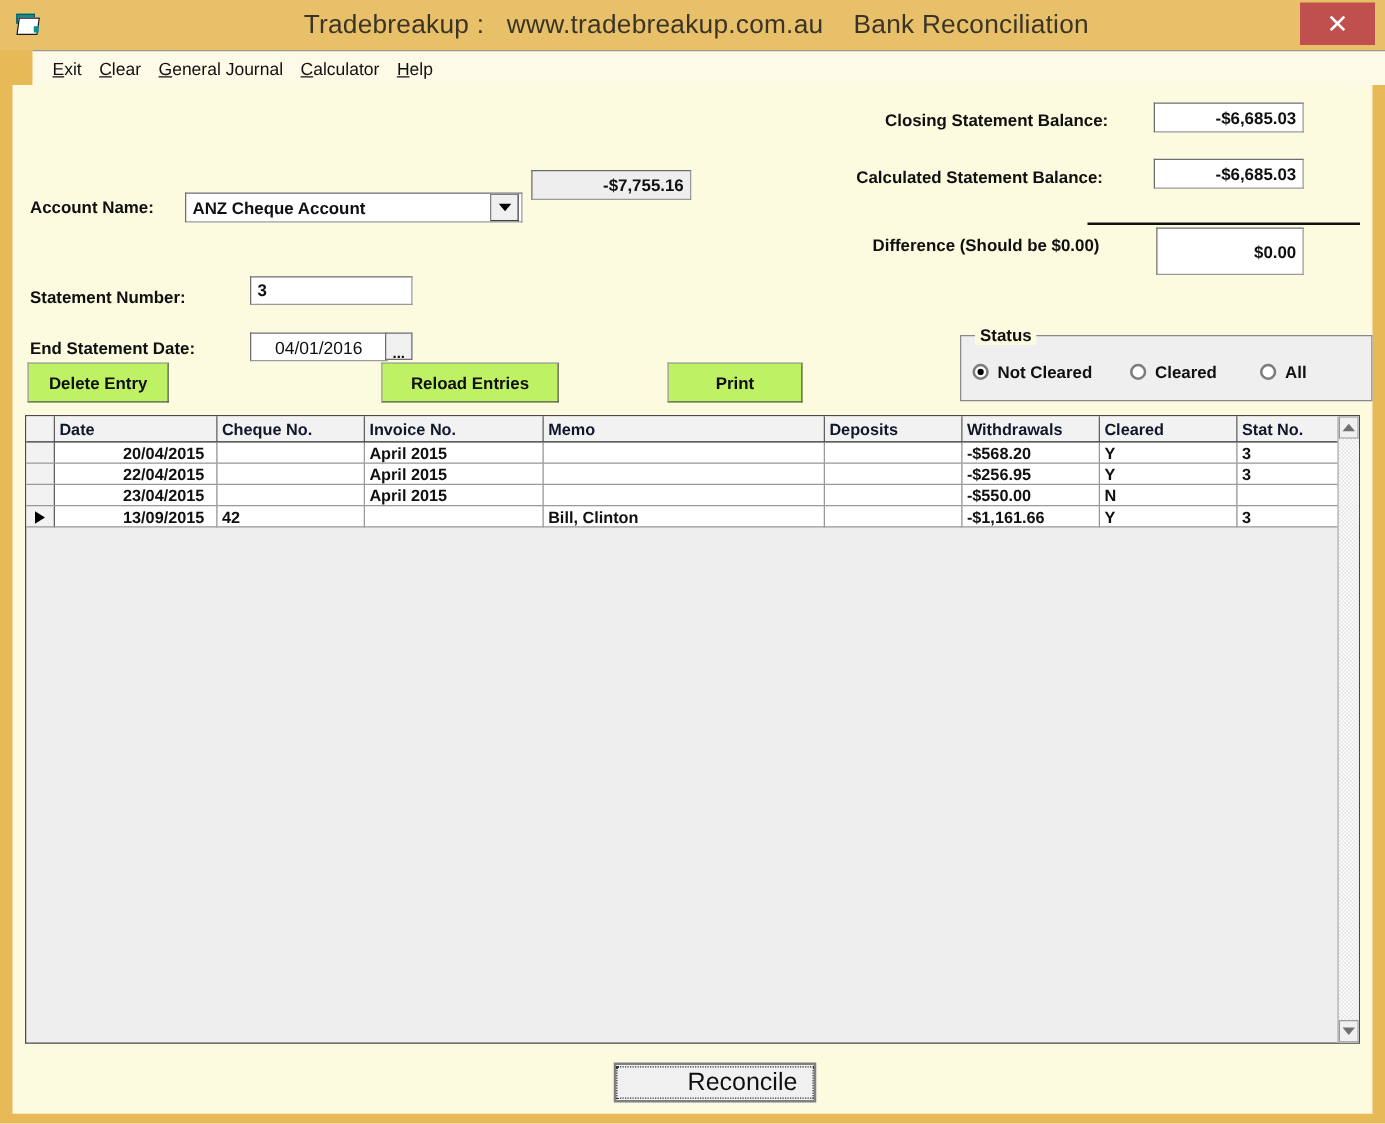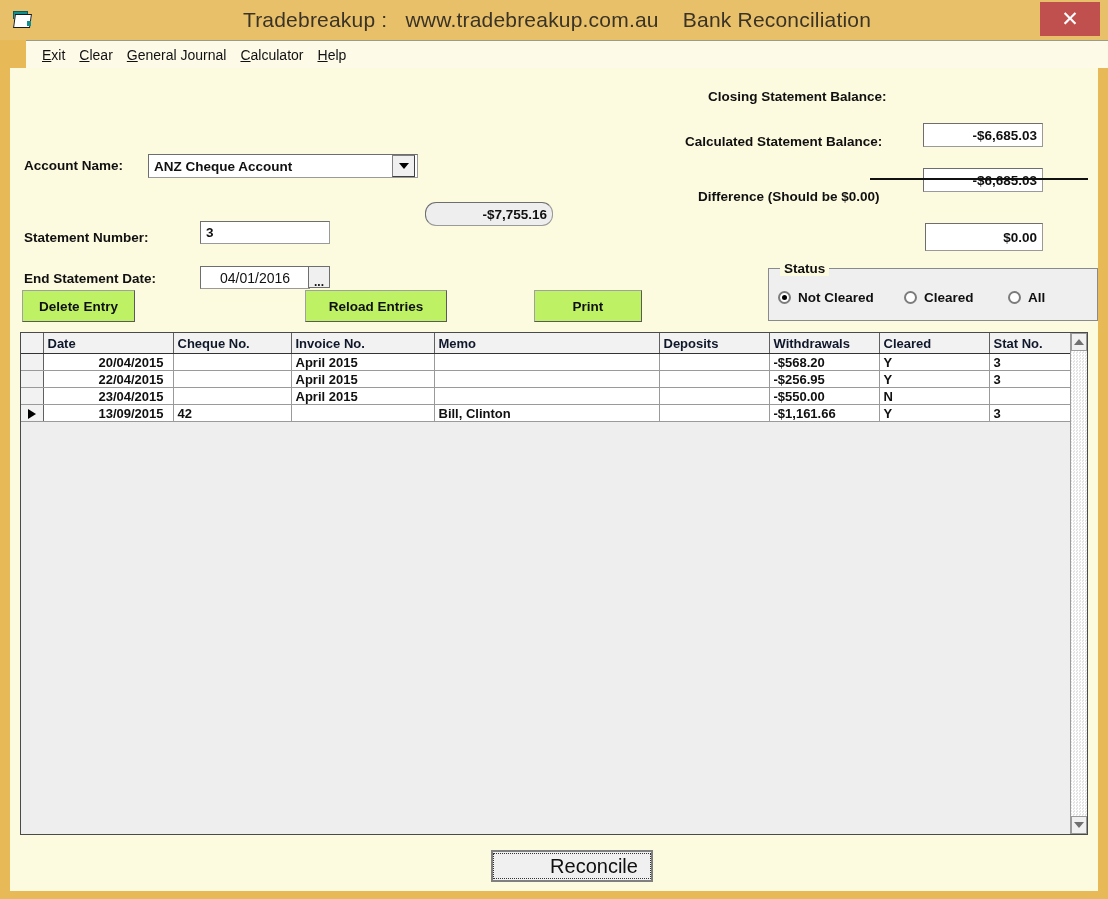--- a/index.html
+++ b/index.html
@@ -129,21 +129,21 @@
     border-left-color: #6e6e6e;
     font-size: 13.5px;
     font-weight: bold;
     color: #101010;
     display: flex;
     align-items: center;
     padding: 0 5px;
     white-space: pre;
   }
   .tbox.ro { background: #eeeeee; }
-  .tbox.right { justify-content: flex-end; margin-top: 41px; }
+  .tbox.right { justify-content: flex-end; }
   .tbox.center { justify-content: center; }
   .tbox.plain { font-weight: normal; font-size: 14px; }
 
   
   #combo {
     position: absolute;
     left: 138px; top: 86px;
     width: 270px; height: 24px;
     box-sizing: border-box;
     background: #ffffff;
@@ -425,39 +425,39 @@
 
   <div id="client">
 
     <div class="lbl" style="left:14px; top:90px;">Account Name:</div>
     <div id="combo">
       <div class="val">ANZ Cheque Account</div>
       <div class="arrowbtn">
           <span class="tri-down"></span>
         </div>
     </div>
-    <div class="tbox ro right" style="left:415px; top:93px; width:128px; height:24px;border-radius:11px;">-$7,755.16</div>
+    <div class="tbox ro right" style="left:415px; top:68px; width:128px; height:24px;">-$7,755.16</div>
 
     <div class="lbl" style="left:14px; top:162px;">Statement Number:</div>
     <div class="tbox" style="left:190px; top:153px; width:130px; height:23px;">3</div>
 
     <div class="lbl" style="left:14px; top:203px;">End Statement Date:</div>
     <div class="tbox plain center" style="left:190px; top:198px; width:110px; height:23px;">04/01/2016</div>
     <div id="datebtn">...</div>
 
     <div class="lbl" style="left:698px; top:21px;">Closing Statement Balance:</div>
     <div class="tbox right" style="left:913px; top:14px; width:120px; height:24px;">-$6,685.03</div>
 
     <div class="lbl" style="left:675px; top:66px;">Calculated Statement Balance:</div>
     <div class="tbox right" style="left:913px; top:59px; width:120px; height:24px;">-$6,685.03</div>
 
     <div id="divider"></div>
 
     <div class="lbl" style="left:688px; top:121px;">Difference (Should be $0.00)</div>
-    <div class="tbox right" style="left:915px; top:114px; width:118px; height:28px;">$0.00</div>
+    <div class="tbox right" style="left:915px; top:114px; width:118px; height:38px;">$0.00</div>
 
     <div id="status-group"></div>
     <div id="status-legend">Status</div>
     <div class="radio on" style="left:768px; top:222px;">
       <span class="dot"></span>
       <span class="rl">Not Cleared</span>
     </div>
     <div class="radio" style="left:894px; top:222px;">
       <span class="dot"></span>
       <span class="rl">Cleared</span>

